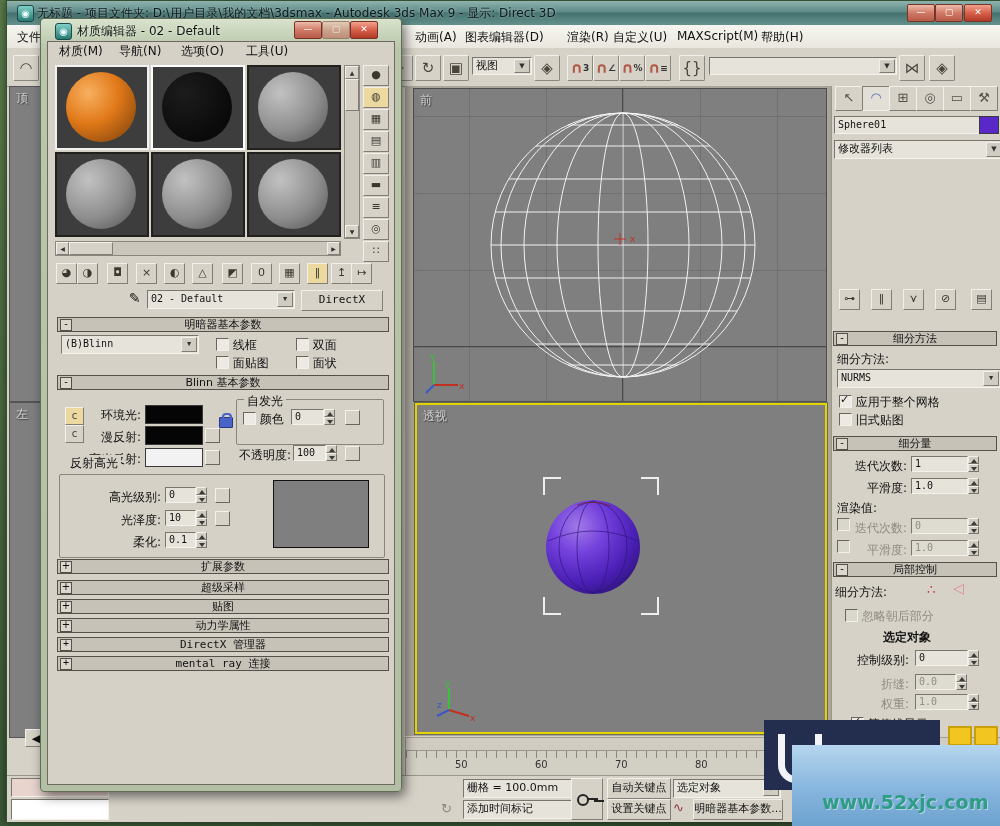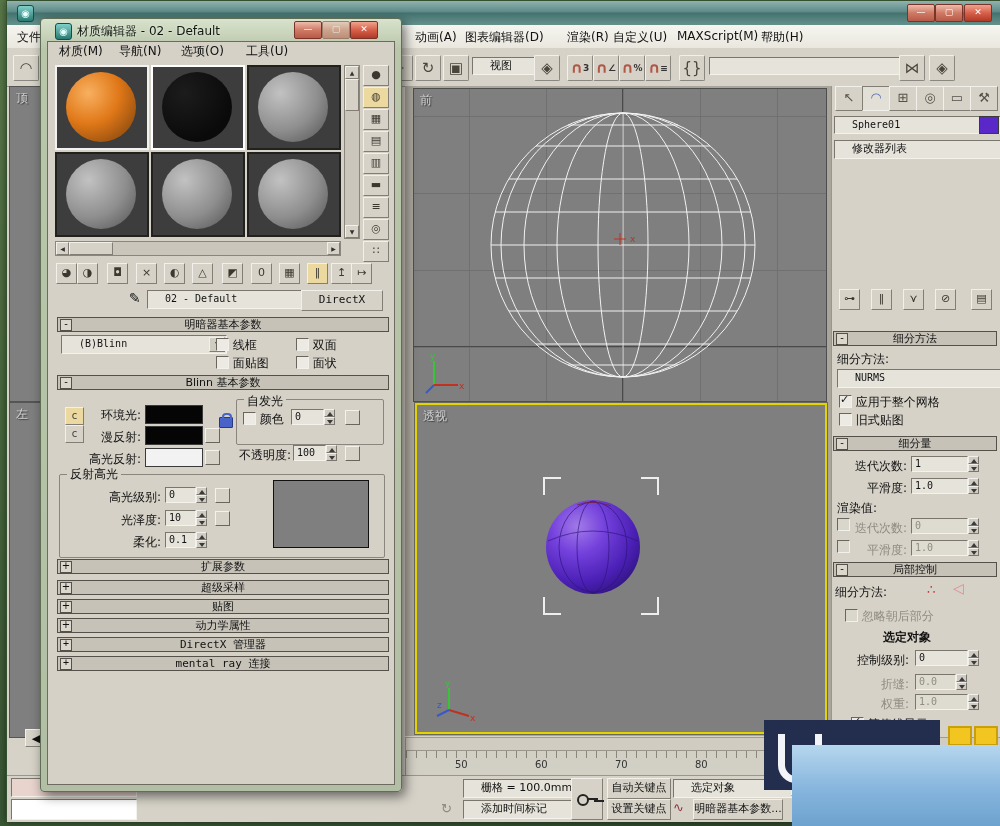--- a/index.html
+++ b/index.html
@@ -17,21 +17,21 @@
   .capbtn{position:absolute;top:3px;height:16px;width:26px;text-align:center;line-height:15px;font-size:9px;color:#fff;
     background:linear-gradient(#eebcab,#cf7a66 50%,#b85a48);border:1px solid #7a3328;border-radius:2px}
   .capbtn.closeb{background:linear-gradient(#f0a28e,#d8604a 50%,#b03a28)}
   .menubar{position:absolute;left:0;top:24px;width:100%;height:23px;background:linear-gradient(#f6f5ef,#e9e7de);border-bottom:1px solid #b9b5ab}
   .menubar span{display:inline-block;padding:4px 0;font-size:12px}
   .mtools{position:absolute;left:0;top:47px;width:100%;height:38px;background:#d6d2c8;border-bottom:1px solid #9a968c}
   .tbtn{position:absolute;width:24px;height:24px;top:7px;text-align:center;line-height:24px;font-size:15px;color:#4a463e;
     background:#d6d2c8;border:1px solid;border-color:#f2f0ea #8a8680 #8a8680 #f2f0ea;border-radius:2px}
   .magnet{color:#b05846;font-weight:bold}
   .magnet i{font-style:normal;font-size:9px;vertical-align:top;color:#333}
-  .fld{background:#e6e3da;border:1px solid;border-color:#7a766e #f4f2ea #f4f2ea #7a766e;font-size:11px;line-height:15px;padding:0 17px;white-space:nowrap;overflow:hidden}
+  .fld{background:#e6e3da;border:1px solid;border-color:#7a766e #f4f2ea #f4f2ea #7a766e;font-size:11px;line-height:15px;padding:0 3px;white-space:nowrap;overflow:hidden}
   .mono{font-family:"DejaVu Sans Mono",monospace;font-size:10px}
   .ddarrow{position:absolute;right:1px;top:1px;bottom:1px;width:14px;background:#cfccc2;border:1px solid;border-color:#f2f0ea #807c74 #807c74 #f2f0ea;text-align:center;font-size:7px;line-height:13px;color:#333}
   
   .vparea{position:absolute;left:398px;top:85px;width:426px;height:650px;background:#a9a59b}
   .vp{position:absolute;background:#7f7f7f;border:1px solid #4e4e4e}
   .vplabel{position:absolute;left:6px;top:3px;color:#cfcfcf;font-size:12px;text-shadow:1px 1px 1px #3c3c3c}
   .vp-front{background-image:
      repeating-linear-gradient(to right,transparent 0 76px,#707070 76px 77px),
      repeating-linear-gradient(to bottom,transparent 0 76px,#707070 76px 77px);
      background-position:-21px -49px}
@@ -114,20 +114,21 @@
 </style>
 </head>
 <body>
 
 <div id="screen">
 
   <div class="mainwin">
 
     <div class="titlebar">
       <span class="logoic">◉</span>
+      <span class="wtitle">无标题 - 项目文件夹: D:\用户目录\我的文档\3dsmax - Autodesk 3ds Max 9 - 显示: Direct 3D</span>
       <span class="capbtn" style="right:66px">—</span>
       <span class="capbtn" style="right:38px">▢</span>
       <span class="capbtn closeb" style="right:9px">✕</span>
     </div>
 
     <div class="menubar">
       <span class="abs" style="left:10px;top:0">文件(</span>
       <span class="abs" style="left:382px;top:0">or</span>
       <span class="abs" style="left:408px;top:0">动画(A)</span>
       <span class="abs" style="left:458px;top:0">图表编辑器(D)</span>
@@ -485,21 +486,21 @@
     <span class="sp" style="left:252px;top:426px;width:44px">
         <i class="spv">100</i>
         <i class="sud">
           <u class="t"></u>
           <u class="b"></u>
         </i>
       </span>
     <span class="mapb" style="left:304px;top:427px"></span>
 
     <div class="grp" style="left:18px;top:455px;width:324px;height:82px"></div>
-    <span class="grplbl" style="left:26px;top:447px">反射高光</span>
+    <span class="grplbl" style="left:26px;top:436px">反射高光</span>
     <span class="lbl r" style="left:46px;top:470px;width:74px">高光级别:</span>
     <span class="sp" style="left:124px;top:468px;width:42px">
         <i class="spv">0</i>
         <i class="sud">
           <u class="t"></u>
           <u class="b"></u>
         </i>
       </span>
     <span class="mapb" style="left:174px;top:469px"></span>
     <span class="lbl r" style="left:46px;top:493px;width:74px">光泽度:</span>
@@ -528,15 +529,16 @@
     <div class="ro mono" style="left:16px;top:618px;width:330px"><i class="rbx">+</i><span>DirectX 管理器</span></div>
     <div class="ro mono" style="left:16px;top:637px;width:330px"><i class="rbx">+</i><span>mental ray 连接</span></div>
   </div>
 
   <span class="ysq" style="left:948px;top:726px"></span>
   <span class="ysq" style="left:974px;top:726px"></span>
   <div class="wm-navy">
     <div class="wm-u"></div>
   </div>
   <div class="wm-blue">
+    <div class="wm-t2">www.52xjc.com</div>
   </div>
 
 </div>
 
 </body></html>

